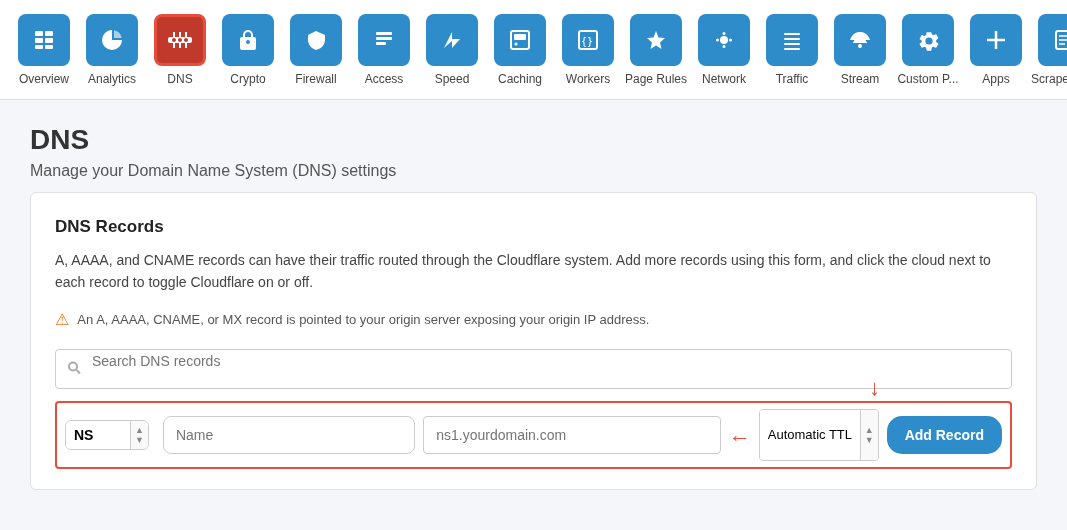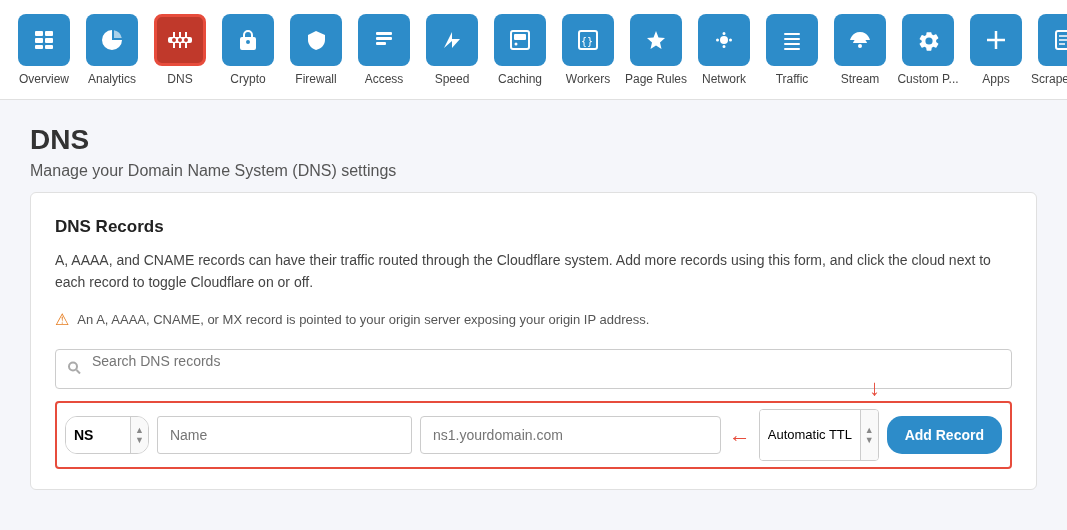--- a/index.html
+++ b/index.html
@@ -129,23 +129,23 @@
       border: 2px solid #e74c3c;
       border-radius: 4px;
       padding: 6px 8px;
       background: #fff;
       position: relative;
     }
     .type-select-wrap {
       display: flex;
       align-items: center;
       border: 1px solid #ccc;
-      border-radius: 12px;
+      border-radius: 6px;
       overflow: hidden;
-      height: 38px;
+      height: 30px;
     }
     .type-select {
       border: none;
       outline: none;
       padding: 0 4px 0 8px;
       font-size: 14px;
       font-weight: 600;
       background: #fff;
       height: 100%;
       appearance: none;
@@ -162,25 +162,26 @@
       color: #888;
       font-size: 9px;
       height: 100%;
       border-left: 1px solid #ccc;
       background: #f9f9f9;
     }
     .name-input {
       flex: 1;
       height: 38px;
       border: 1px solid #ccc;
-      border-radius: 3px;
+      border-radius: 8px;
       padding: 0 12px;
       font-size: 14px;
       color: #aaa;
       outline: none;
+      margin-left: 6px;
     }
     .value-input {
       flex: 1.2;
       height: 38px;
       border: 1px solid #ccc;
       border-radius: 4px;
       padding: 0 12px;
       font-size: 14px;
       color: #555;
       outline: none;

